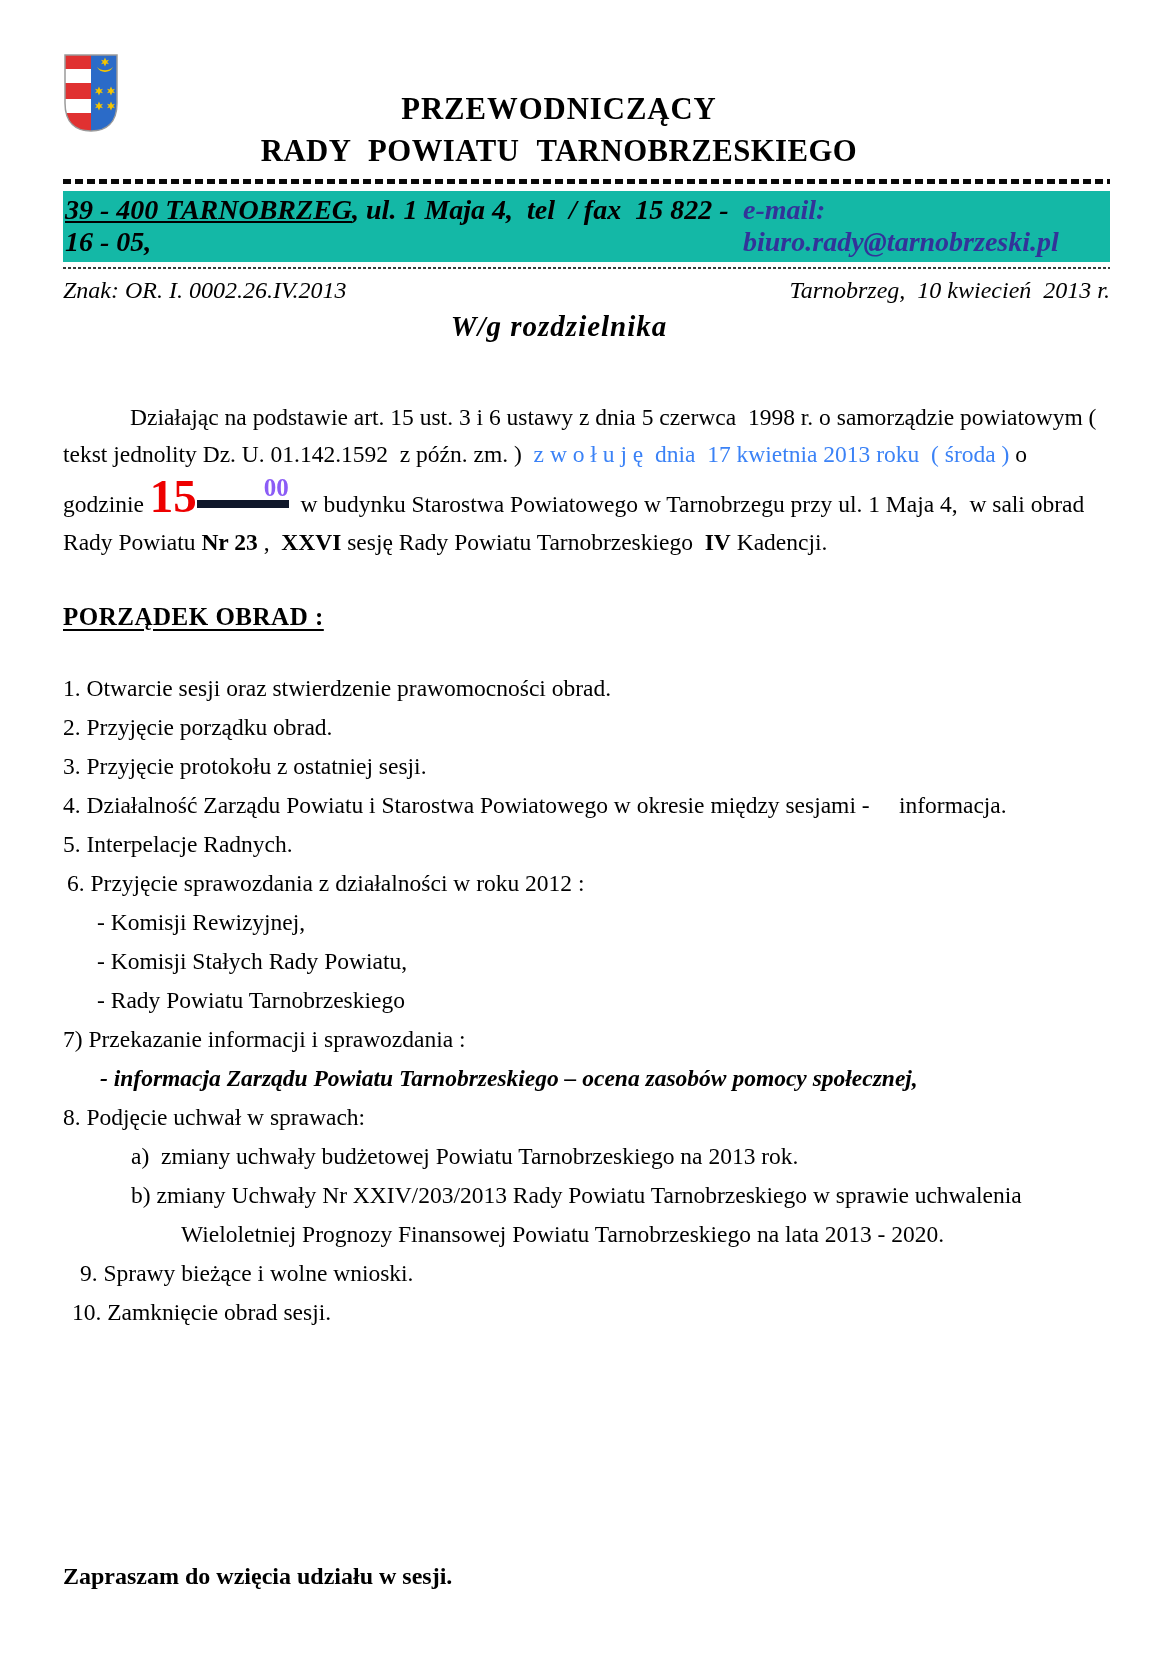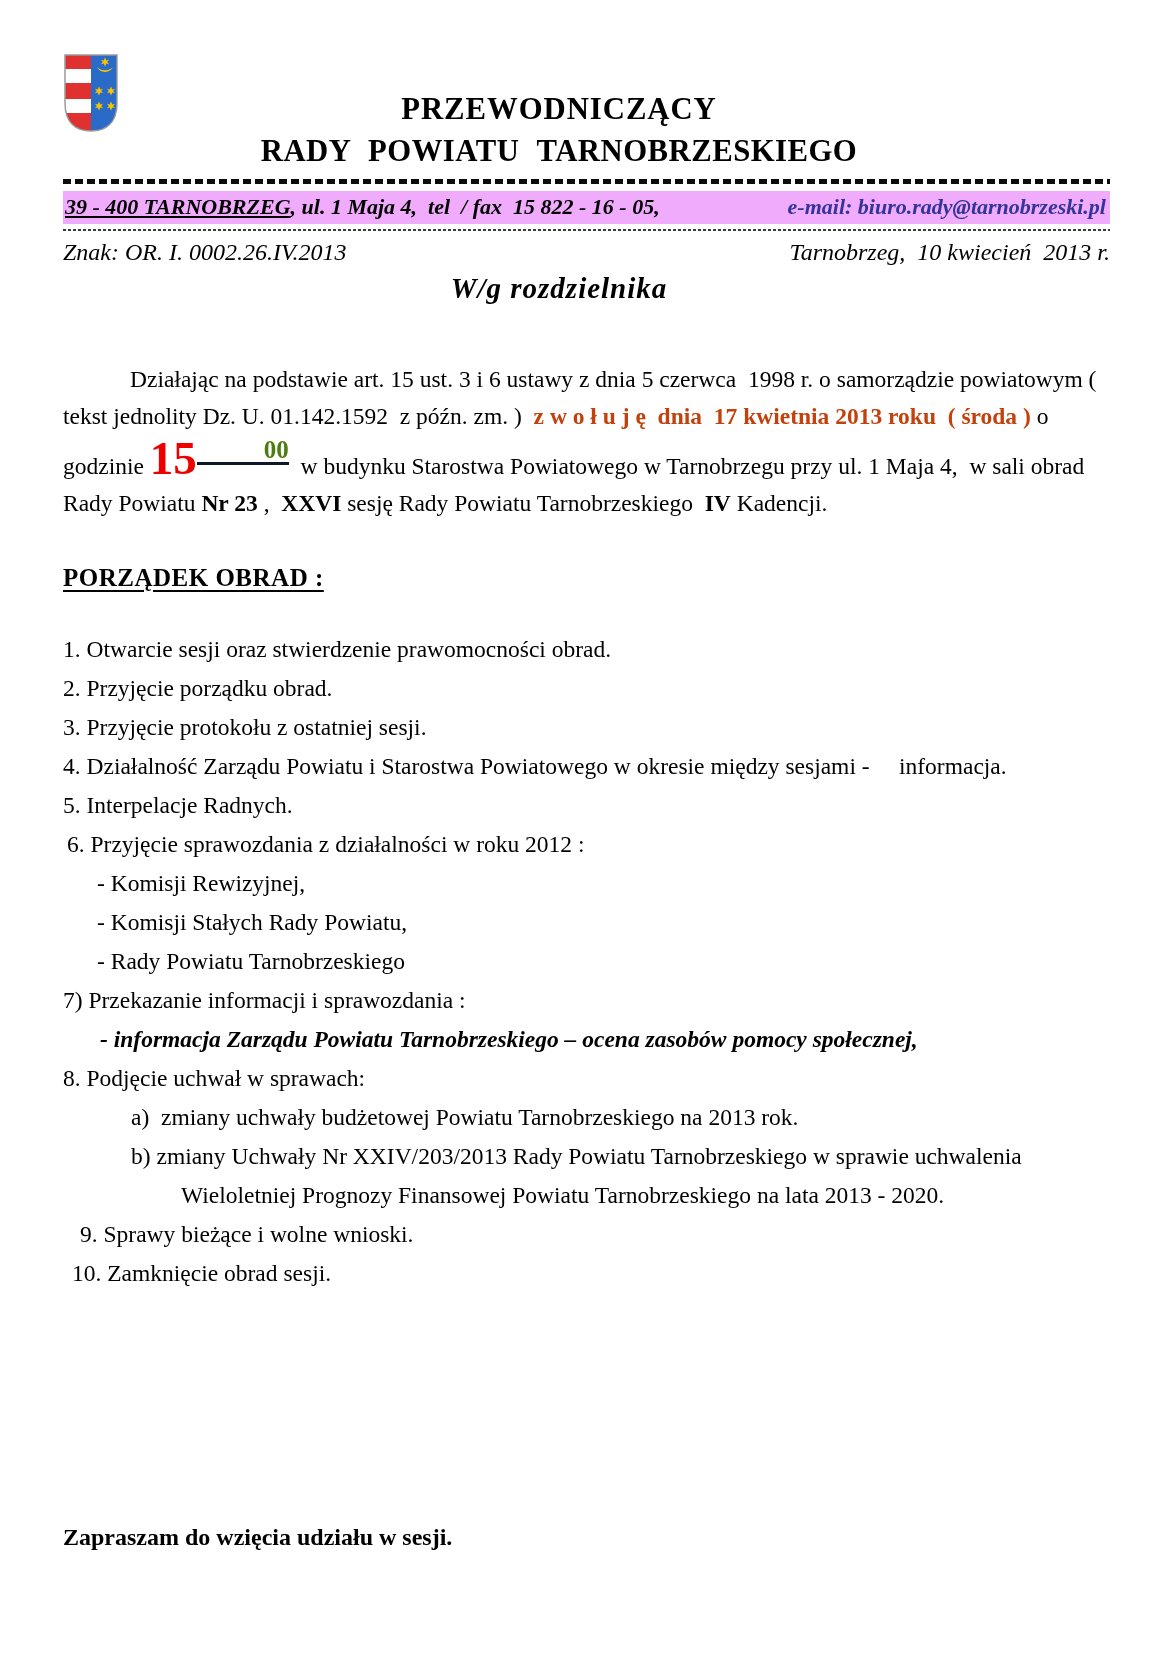--- a/index.html
+++ b/index.html
@@ -31,24 +31,24 @@
     height:5px;margin-top:7px;
     background:repeating-linear-gradient(90deg,#0a0a0a 0 8px,transparent 8px 12px);
   }
   .dash-thin{
     height:2px;
     background:repeating-linear-gradient(90deg,#3a3a3a 0 3px,transparent 3px 5px);
   }
   
   .addr-bar{
     margin-top:7px;margin-bottom:5px;
-    background:#f0abfc;
+    background:#14b8a6;
     display:flex;justify-content:space-between;align-items:center;
     padding:3px 4px 4px 2px;
-    font-size:22px;font-weight:bold;font-style:italic;
+    font-size:28px;font-weight:bold;font-style:italic;
     white-space:pre-wrap;
   }
   .addr-city{text-decoration:underline;}
   .addr-email{color:#333399;}
   
   .meta-row{
     display:flex;justify-content:space-between;
     margin-top:8px;
     font-size:24px;font-style:italic;
     white-space:pre-wrap;
@@ -66,25 +66,25 @@
   }
   
   .intro{
     margin-top:56px;
     font-size:23.5px;line-height:37px;
     text-indent:67px;
     white-space:pre-wrap;
   }
   .run-n{}
   .run-b{font-weight:bold;}
-  .run-rb{font-weight:bold;color:#c2410c;}
+  .run-rb{font-weight:normal;color:#3b82f6;}
   .run-big{font-weight:bold;color:#ee0000;font-size:47px;line-height:1;}
   .run-sup{
-    display:inline-block;font-weight:bold;color:#4d7c0f;font-size:25px;
-    transform:translateY(-16px);border-bottom:3px solid #0f172a;line-height:1;text-align:right;
+    display:inline-block;font-weight:bold;color:#8b5cf6;font-size:25px;
+    transform:translateY(-16px);border-bottom:8px solid #0f172a;line-height:1;text-align:right;
   }
   
   .agenda-heading{
     margin-top:42px;
     font-size:25px;font-weight:bold;letter-spacing:.5px;
     text-decoration:underline;
     text-underline-offset:4px;
   }
   .agenda-list{margin-top:44px;font-size:23.5px;}
   .agenda-item{line-height:26px;margin-bottom:13px;white-space:pre-wrap;}

